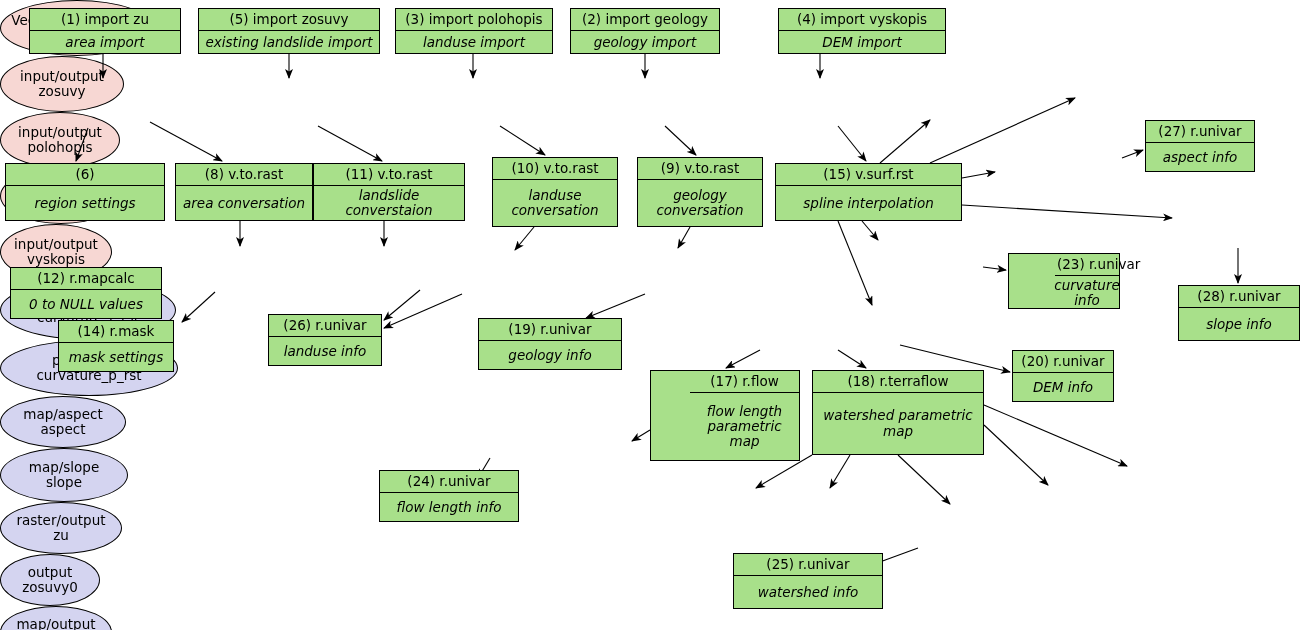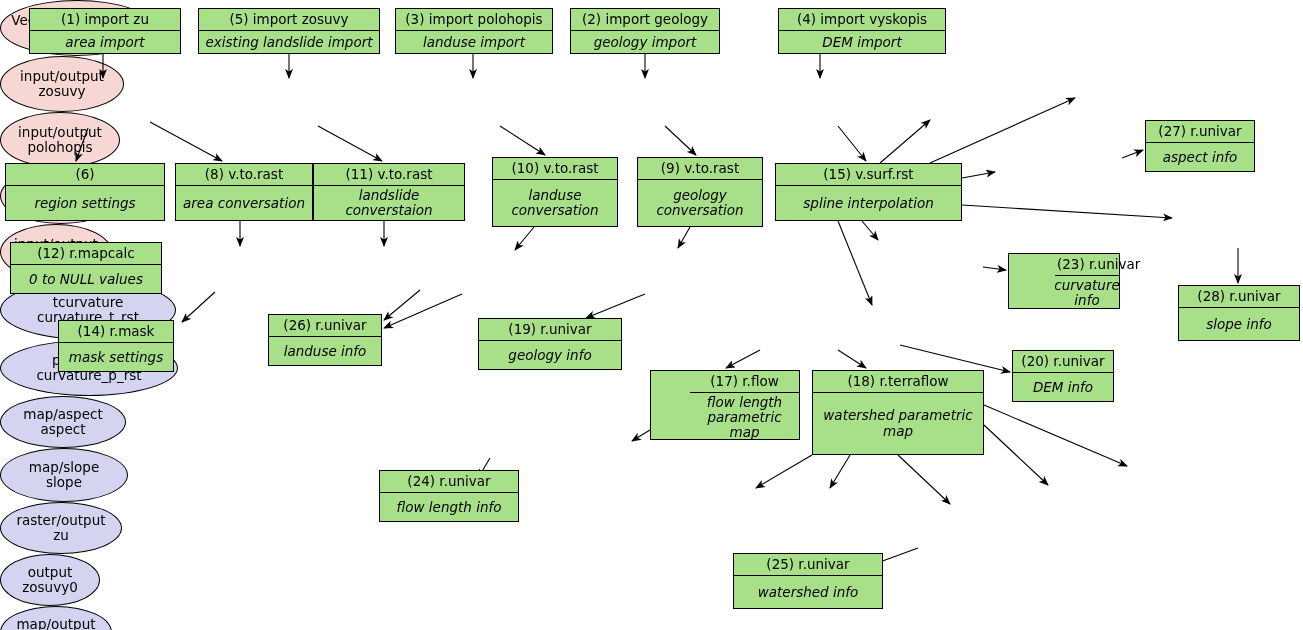--- a/index.html
+++ b/index.html
@@ -148,21 +148,21 @@
 conversation</div>
       </div>
       <div class="node proc" style="left: 775px; top: 163px; width: 187px; height: 58px;">
         <div class="title">(15) v.surf.rst</div>
         <div class="desc" style="white-space: pre-line;">spline interpolation</div>
       </div>
       <div class="node proc" style="left: 1145px; top: 120px; width: 110px; height: 52px;">
         <div class="title">(27) r.univar</div>
         <div class="desc" style="white-space: pre-line;">aspect info</div>
       </div>
-      <div class="node proc" style="left: 10px; top: 242px; width: 152px; height: 52px;">
+      <div class="node proc" style="left: 10px; top: 267px; width: 152px; height: 52px;">
         <div class="title">(12) r.mapcalc</div>
         <div class="desc" style="white-space: pre-line;">0 to NULL values</div>
       </div>
       <div class="node proc" style="left: 1008px; top: 253px; width: 112px; height: 56px; padding-left: 46px;">
         <div class="title">(23) r.univar</div>
         <div class="desc" style="white-space: pre-line;">curvature info</div>
       </div>
       <div class="node proc" style="left: 1178px; top: 285px; width: 122px; height: 56px;">
         <div class="title">(28) r.univar</div>
         <div class="desc" style="white-space: pre-line;">slope info</div>
@@ -176,21 +176,21 @@
         <div class="desc" style="white-space: pre-line;">landuse info</div>
       </div>
       <div class="node proc" style="left: 478px; top: 318px; width: 144px; height: 52px;">
         <div class="title">(19) r.univar</div>
         <div class="desc" style="white-space: pre-line;">geology info</div>
       </div>
       <div class="node proc" style="left: 1012px; top: 350px; width: 102px; height: 52px;">
         <div class="title">(20) r.univar</div>
         <div class="desc" style="white-space: pre-line;">DEM info</div>
       </div>
-      <div class="node proc" style="left: 650px; top: 370px; width: 150px; height: 70px; padding-left: 39px;">
+      <div class="node proc" style="left: 650px; top: 370px; width: 150px; height: 91px; padding-left: 39px;">
         <div class="title">(17) r.flow</div>
         <div class="desc" style="white-space: pre-line;">flow length
 parametric map</div>
       </div>
       <div class="node proc" style="left: 812px; top: 370px; width: 172px; height: 85px;">
         <div class="title">(18) r.terraflow</div>
         <div class="desc" style="white-space: pre-line;">watershed parametric
 map</div>
       </div>
       <div class="node proc" style="left: 336px; top: 470px; width: 140px; height: 52px; margin-left: 43px;">

